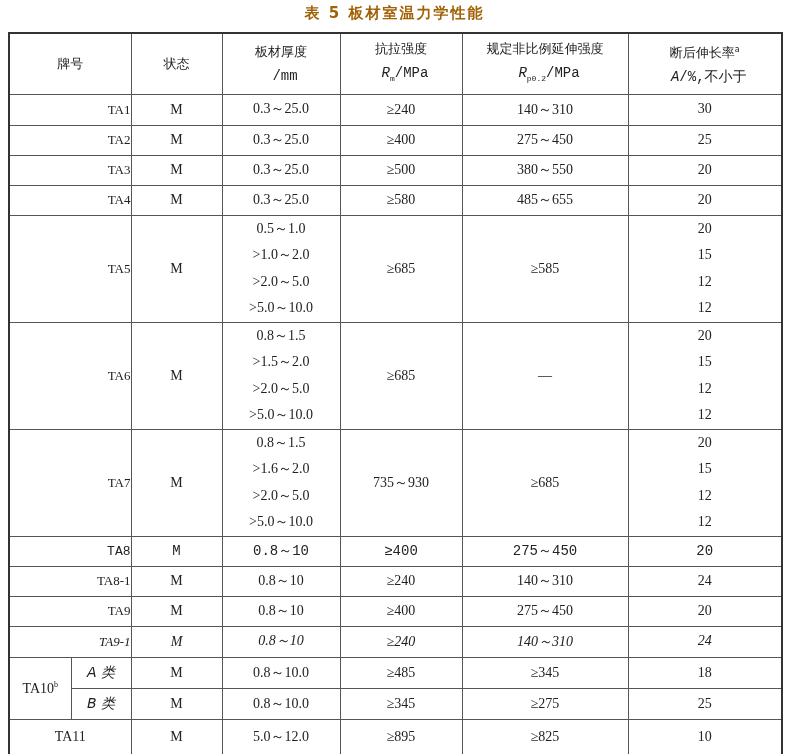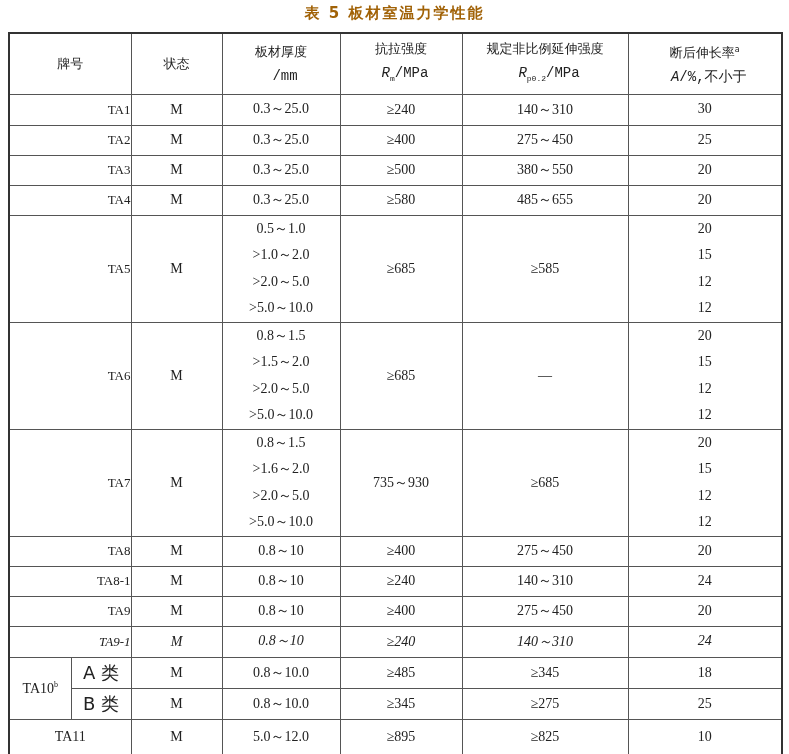--- a/index.html
+++ b/index.html
@@ -9,21 +9,21 @@
            font-family:"DejaVu Sans",sans-serif; font-weight:bold; font-size:15px; letter-spacing:2px; color:#a16207; }
   table { position:absolute; left:8px; top:32px; border-collapse:collapse;
           border:2px solid #333; table-layout:fixed; }
   td, th { border:1px solid #555; text-align:center; vertical-align:middle;
            font-size:14px; font-weight:normal; padding:0; color:#222; }
   th { font-family:"DejaVu Sans",sans-serif; font-size:13px; line-height:24px; }
   th .unit { font-family:Liberation Mono, monospace; font-size:14px;padding-left:8px; }
   .grade { font-size:13px;text-align:right; }
   .multi div { line-height:26.5px; }
   sub, sup { font-size:8px; }
-  .cn { font-family:"DejaVu Sans",sans-serif; font-size:18px; }
+  .cn { font-family:"DejaVu Sans",sans-serif; font-size:14px;font-style:italic; }
   i { font-style:italic; }
 </style>
 </head>
 <body>
 
 <div class="title">表 5   板材室温力学性能</div>
 
 <table>
   <colgroup>
     <col style="width:62px">
@@ -152,21 +152,21 @@
         </td>
         <td>735～930</td>
         <td>≥685</td>
         <td class="multi">
           <div>20</div>
           <div>15</div>
           <div>12</div>
           <div>12</div>
         </td>
       </tr>
-      <tr style="height: 30px;">
+      <tr style="height: 30px; font-family: Liberation Mono, monospace;">
         <td colspan="2" class="grade">TA8</td>
         <td>M</td>
         <td class="multi">
           <div>0.8～10</div>
         </td>
         <td>≥400</td>
         <td>275～450</td>
         <td class="multi">
           <div>20</div>
         </td>

